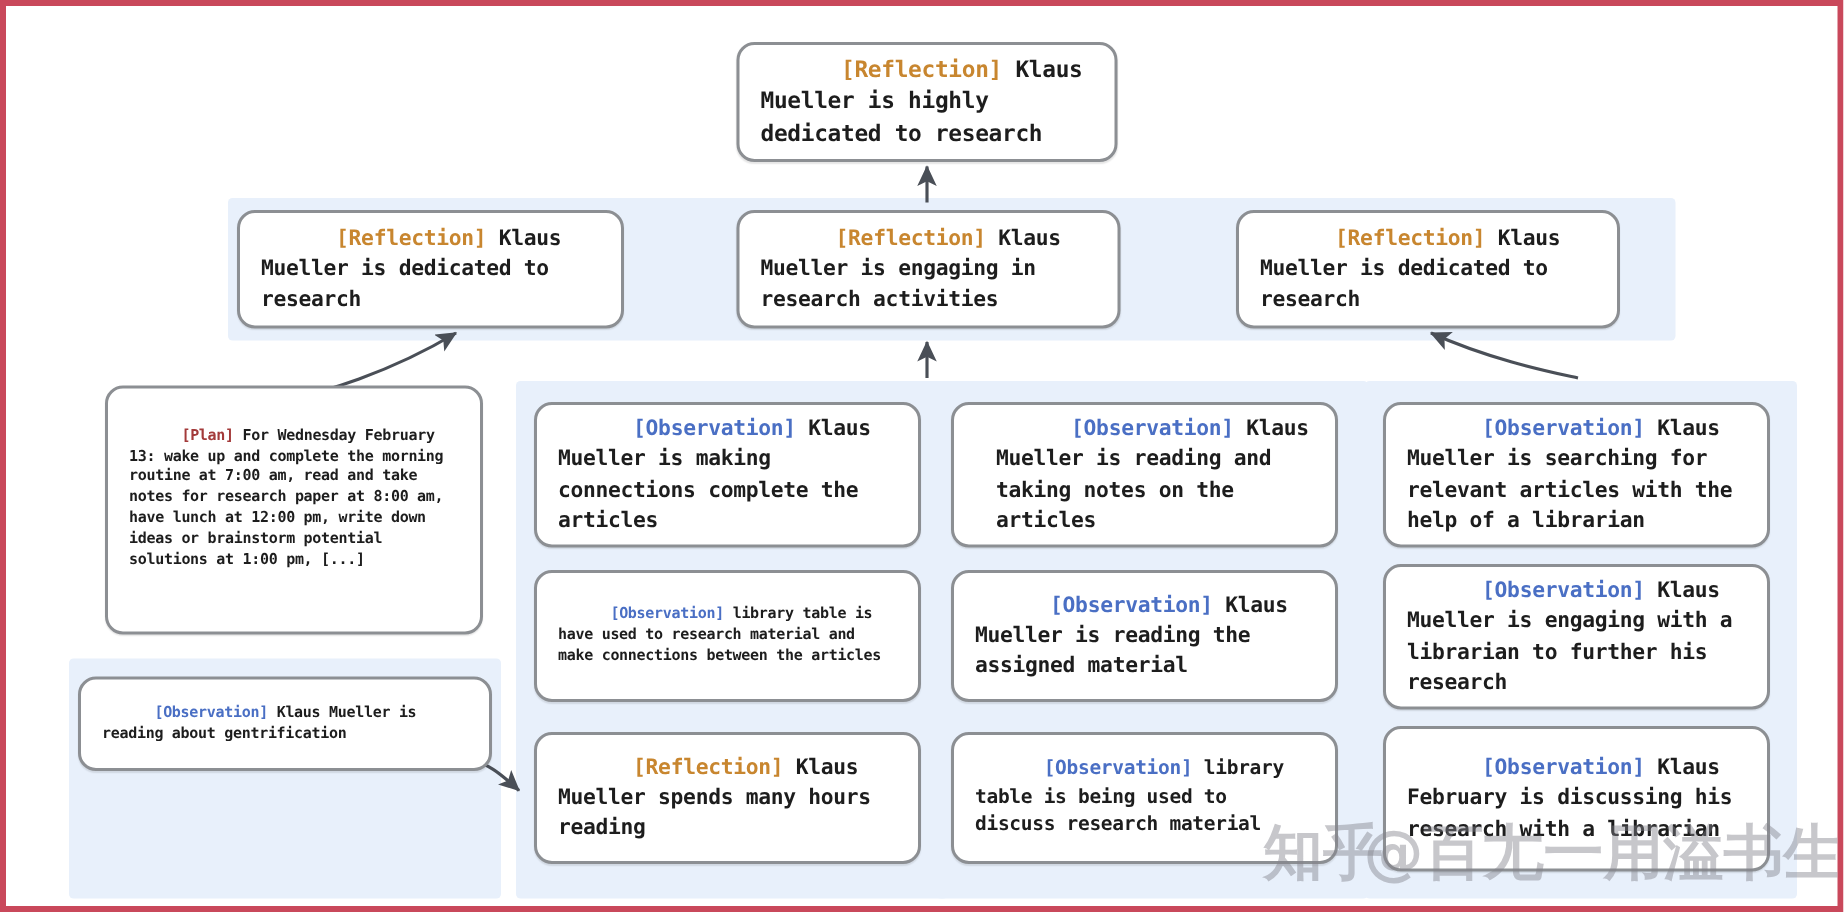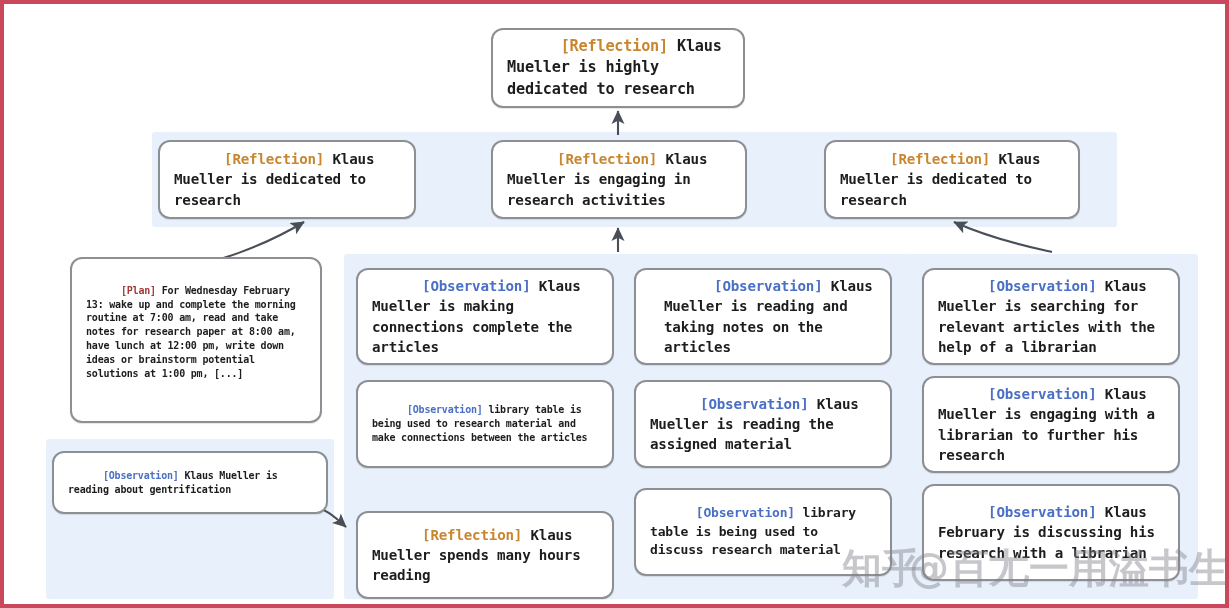--- a/index.html
+++ b/index.html
@@ -141,25 +141,25 @@
 
 
   <div class="node fs-14" style="left:352px; top:264px; width:258px; height:97px;">
     <div class="txt">
       <span class="tag tag-observation">[Observation]</span><span> Klaus Mueller is making connections complete the articles</span>
     </div>
   </div>
 
   <div class="node fs-11" style="left:352px; top:376px; width:258px; height:88px;">
     <div class="txt">
-      <span class="tag tag-observation">[Observation]</span><span> library table is being used to research material and make connections between the articles</span>
-    </div>
-  </div>
-
-  <div class="node fs-14" style="left:352px; top:484px; width:258px; height:88px;margin-top:23px;">
+      <span class="tag tag-observation">[Observation]</span><span> library table is have used to research material and make connections between the articles</span>
+    </div>
+  </div>
+
+  <div class="node fs-14" style="left:352px; top:484px; width:258px; height:88px;">
     <div class="txt">
       <span class="tag tag-reflection">[Reflection]</span><span> Klaus Mueller spends many hours reading</span>
     </div>
   </div>
 
   <div class="node fs-14" style="left:630px; top:264px; width:258px; height:97px;padding-left:14px;">
     <div class="txt">
       <span class="tag tag-observation">[Observation]</span><span> Klaus Mueller is reading and taking notes on the articles</span>
     </div>
   </div>

